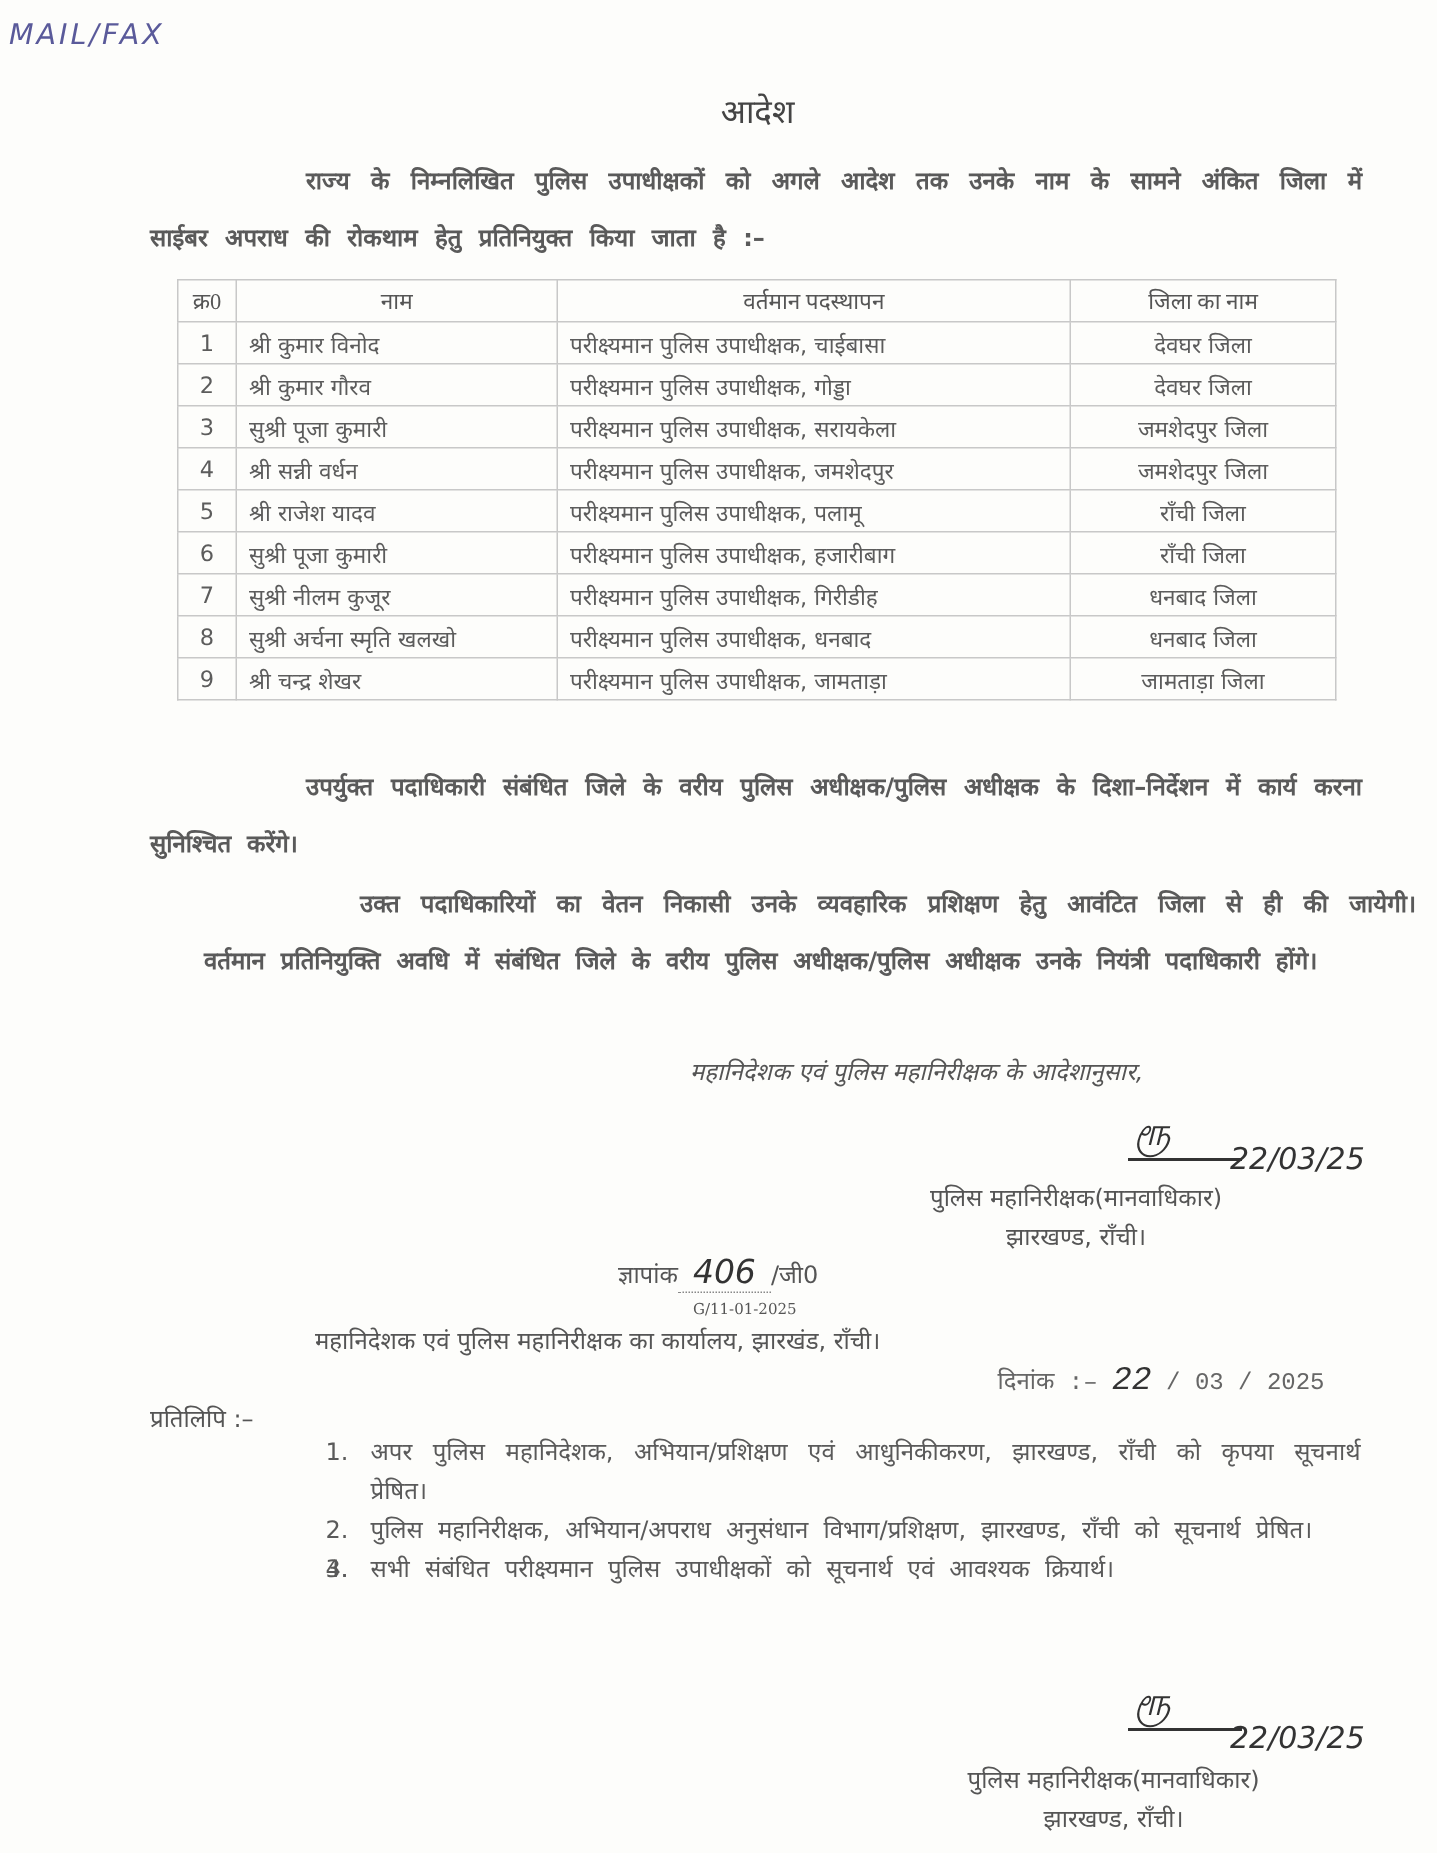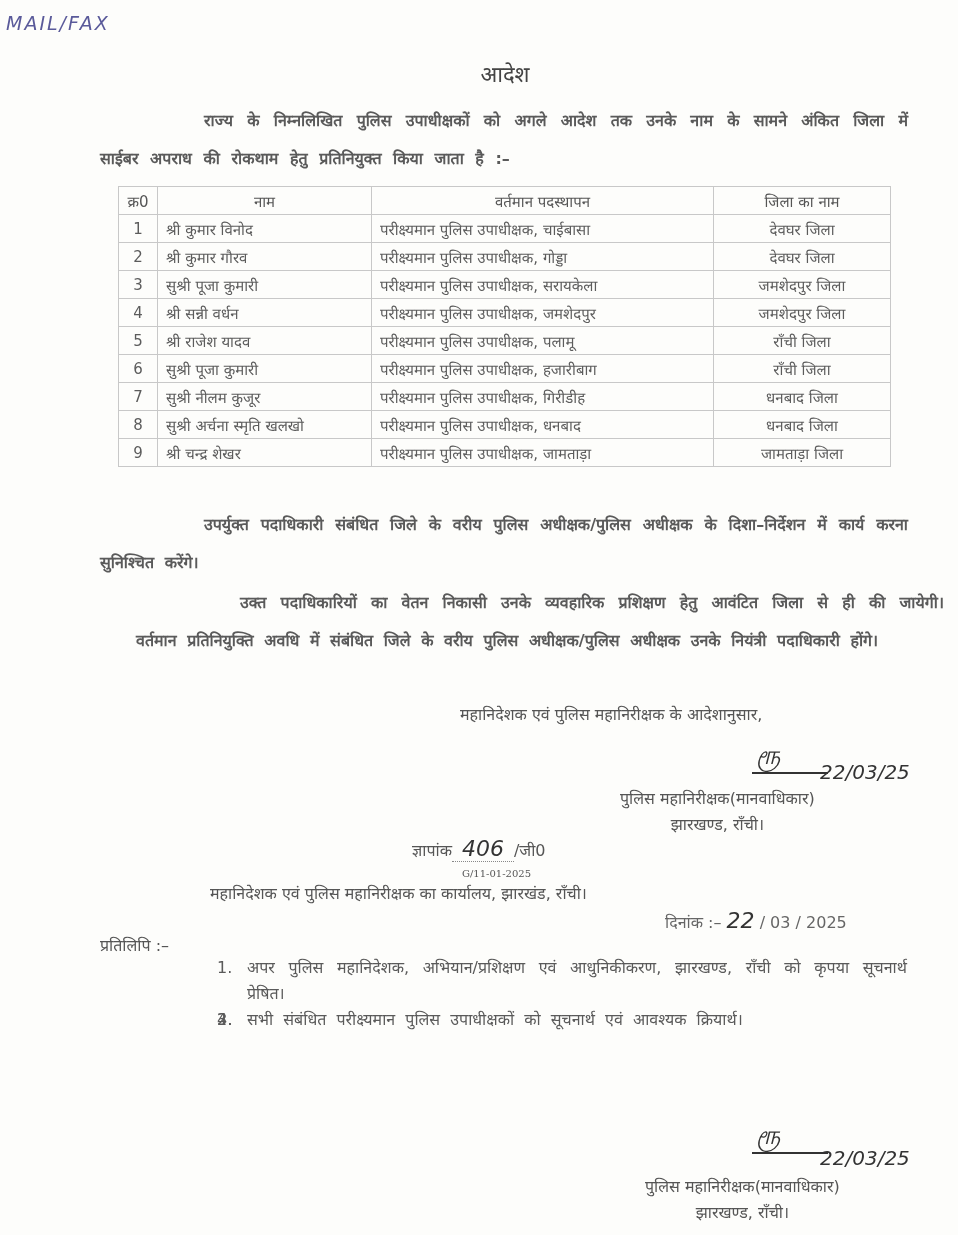--- a/index.html
+++ b/index.html
@@ -12,37 +12,37 @@
   .title { left: 0; width: 1010px; top: 58px; text-align: center; font-size: 22px; color: #444; }
   .para { font-size: 16px; line-height: 38px; color: #5a5a5a; text-align: justify; font-weight: bold; }
   .p1 { left: 100px; width: 808px; top: 102px; text-indent: 104px; word-spacing: 6px; }
   table.assign {
     position: absolute; left: 118px; top: 186px; width: 773px;
     border-collapse: collapse; font-size: 15px; color: #5c5c5c;
   }
   table.assign td, table.assign th {
     border: 1px solid #c8c8c8; height: 27px; padding: 0 8px; font-weight: normal;
   }
-  table.assign th { text-align: center; color: #555; }
+  table.assign th { text-align: center; color: #555; font-family: Liberation Serif, serif; }
   td.num { text-align: center; width: 22px; }
   td.name { width: 197px; margin-top: 48px; }
   td.post { width: 325px; }
   td.dist { text-align: center; }
   .p2 { left: 100px; width: 808px; top: 506px; text-indent: 104px; word-spacing: 5px; }
   .p3 { left: 100px; width: 808px; top: 584px; text-indent: 104px; word-spacing: 5px; margin-left: 36px; }
-  .order-by { left: 460px; top: 703px; font-size: 16px; color: #555; }
+  .order-by { left: 460px; top: 703px; font-size: 16px; color: #555; font-style: italic; }
   .sig { font-size: 26px; color: #333; font-style: italic; font-family: "DejaVu Serif", serif; }
   .sig1 { left: 756px; top: 740px; }
   .sigdate1 { left: 820px; top: 760px; font-size: 20px; color: #333; font-style: italic; }
   .desig1 { left: 620px; top: 786px; font-size: 16px; color: #555; text-align: center; line-height: 26px; }
   .memo { left: 412px; top: 836px; font-size: 16px; color: #555; }
   .memo .hand { font-size: 22px; color: #333; font-style: italic; border-bottom: 1px dotted #888; padding: 0 10px; }
   .gcode { left: 462px; top: 868px; font-size: 10px; font-family: "DejaVu Serif", serif; color: #555; }
   .office { left: 210px; top: 882px; font-size: 16px; color: #555; }
-  .date { left: 665px; top: 908px; font-size: 16px; color: #666; }
+  .date { left: 665px; top: 908px; font-size: 16px; color: #666; font-family: Liberation Mono, monospace; }
   .date .hand { font-size: 22px; color: #333; font-style: italic; }
   .copy-label { left: 100px; top: 934px; font-size: 16px; color: #555; }
   ol.copy { position: absolute; left: 215px; top: 955px; width: 692px; margin: 0; padding: 0; list-style: none; font-size: 16px; color: #5a5a5a; }
   ol.copy li { position: relative; padding-left: 32px; line-height: 26px; text-align: justify; word-spacing: 5px; }
   ol.copy li .n { position: absolute; left: 2px; top: 0; }
   .sig2 { left: 756px; top: 1120px; }
   .sigdate2 { left: 820px; top: 1146px; font-size: 20px; color: #333; font-style: italic; }
   .desig2 { left: 645px; top: 1174px; font-size: 16px; color: #555; text-align: center; line-height: 26px; }
   .uline { left: 752px; width: 76px; height: 0; border-top: 2px solid #333; }
 </style>
@@ -144,21 +144,21 @@
 
 <div class="abs date">
   <span>दिनांक :–</span>
   <span class="hand">22</span>
   <span>/ 03 / 2025</span>
 </div>
 
 <div class="abs copy-label">प्रतिलिपि :–</div>
 <ol class="copy">
   <li><span class="n">1.</span><span>अपर पुलिस महानिदेशक, अभियान/प्रशिक्षण एवं आधुनिकीकरण, झारखण्ड, राँची को कृपया सूचनार्थ प्रेषित।</span></li>
-  <li><span class="n">2.</span></li>
+  <li><span class="n">2.</span><span>पुलिस महानिरीक्षक, अभियान/अपराध अनुसंधान विभाग/प्रशिक्षण, झारखण्ड, राँची को सूचनार्थ प्रेषित।</span></li>
   <li><span class="n">3.</span></li>
   <li><span class="n">4.</span><span>सभी संबंधित परीक्ष्यमान पुलिस उपाधीक्षकों को सूचनार्थ एवं आवश्यक क्रियार्थ।</span></li>
 </ol>
 
 <div class="abs sig sig2">ரூ</div>
 <div class="abs uline" style="top:1152px;"></div>
 <div class="abs sigdate2">22/03/25</div>
 <div class="abs desig2">
   <div>पुलिस महानिरीक्षक(मानवाधिकार)</div>
   <div>झारखण्ड, राँची।</div>

